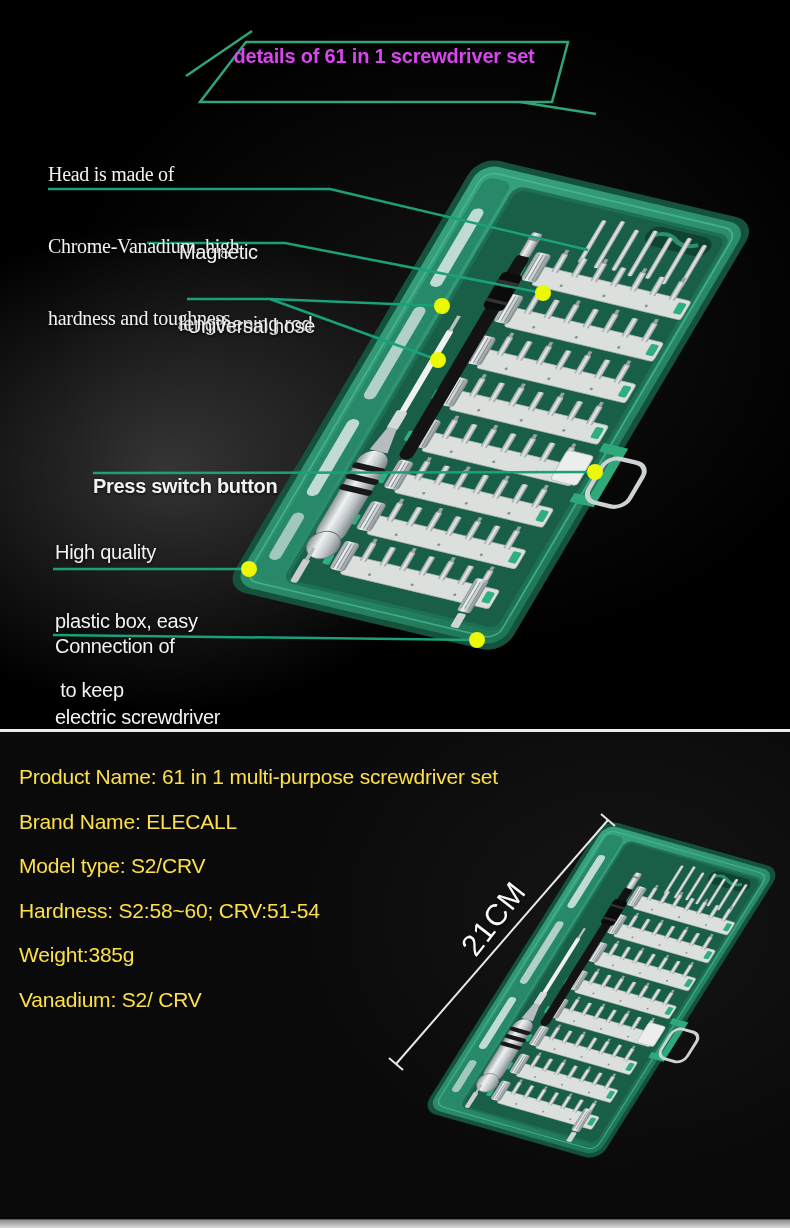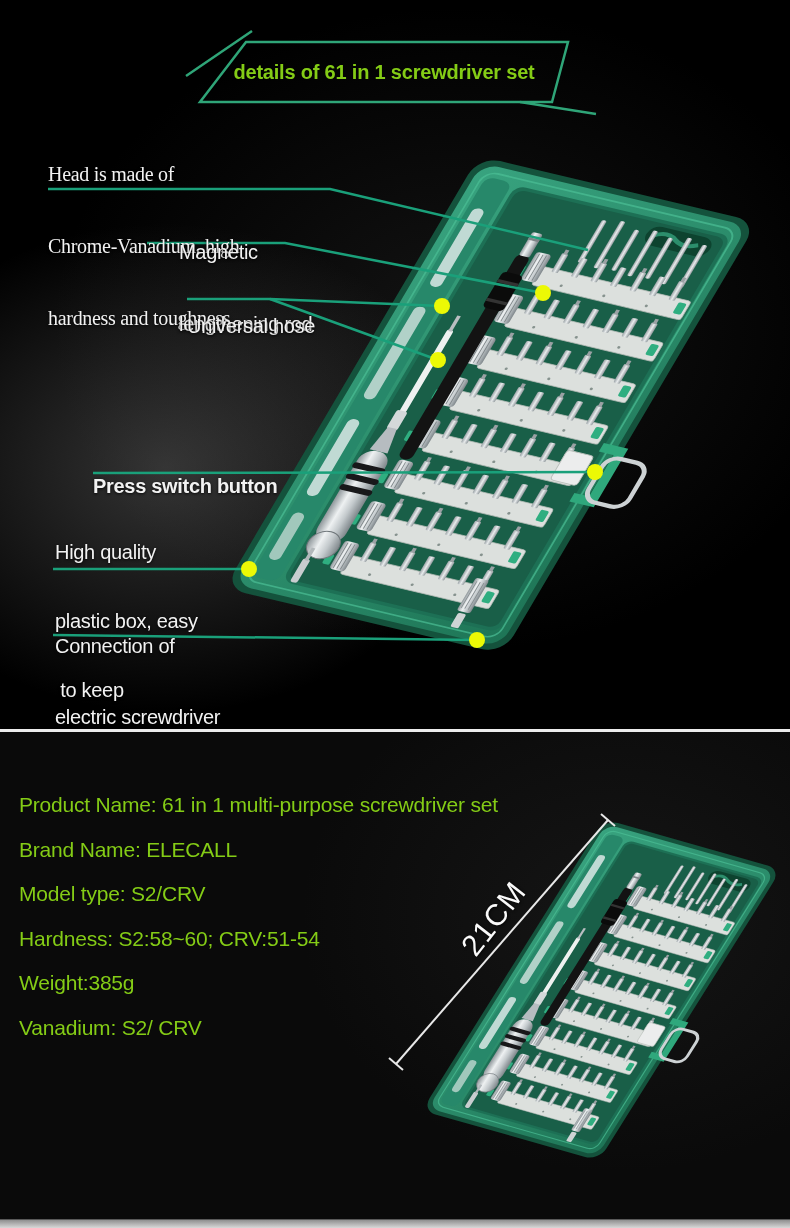--- a/index.html
+++ b/index.html
@@ -14,24 +14,24 @@
   .bottom-section{position:absolute;left:0;top:732px;width:790px;height:487px;
     background:
       radial-gradient(420px 340px at 78% 38%, rgba(48,48,48,.30), rgba(0,0,0,0) 75%),
       #0a0a0a;}
   .bottom-bar{position:absolute;left:0;top:1219px;width:790px;height:9px;
     background:linear-gradient(#8f8f8f,#d8d8d8);border-top:1px solid #595959;box-sizing:border-box;z-index:4;}
   svg.overlay{position:absolute;left:0;top:0;z-index:2;}
   .txt{position:absolute;z-index:3;color:#f2f2f2;text-shadow:0 1px 3px rgba(0,0,0,.85);
        letter-spacing:-0.3px;white-space:pre;}
   .callout{font-size:20px;line-height:24px;}
-  .banner-title{position:absolute;z-index:3;left:200px;top:52px;width:368px;height:40px;
+  .banner-title{position:absolute;z-index:3;left:200px;top:36px;width:368px;height:40px;
        display:flex;align-items:center;justify-content:center;
-       color:#84cc16;font-size:20px;font-weight:bold;letter-spacing:-0.2px;}
-  .specs{position:absolute;z-index:3;left:19px;top:762px;color:#84cc16;font-size:21px;letter-spacing:-0.2px;margin-top:28px;}
+       color:#d946ef;font-size:20px;font-weight:bold;letter-spacing:-0.2px;}
+  .specs{position:absolute;z-index:3;left:19px;top:762px;color:#fde047;font-size:21px;letter-spacing:-0.2px;}
   .specs div{height:44.5px;line-height:30px;}
   .dim-label{position:absolute;z-index:3;left:443px;top:902px;width:100px;height:32px;
        color:#fafafa;font-size:30px;letter-spacing:1px;transform:rotate(-52deg);
        text-align:center;text-shadow:0 1px 3px rgba(0,0,0,.9);}
 </style>
 </head>
 <body>
 
 <div class="stage">
   <div class="top-section"></div>

